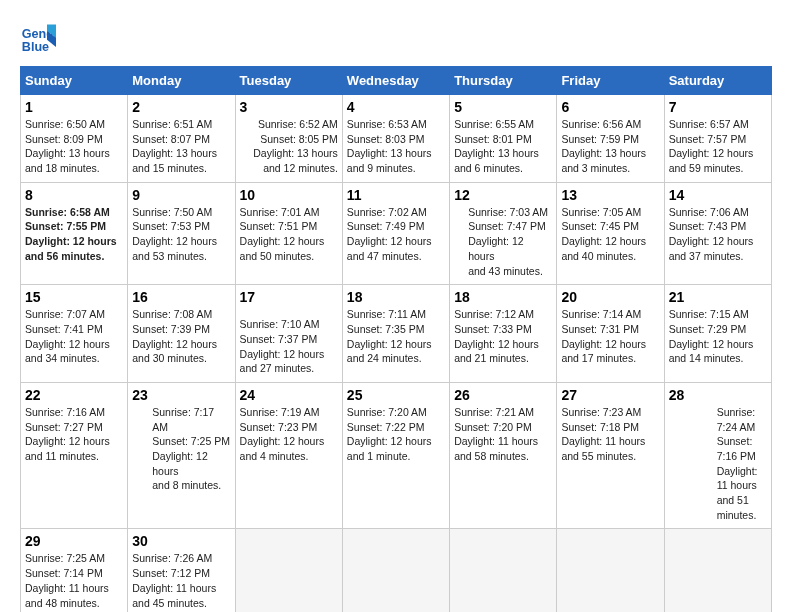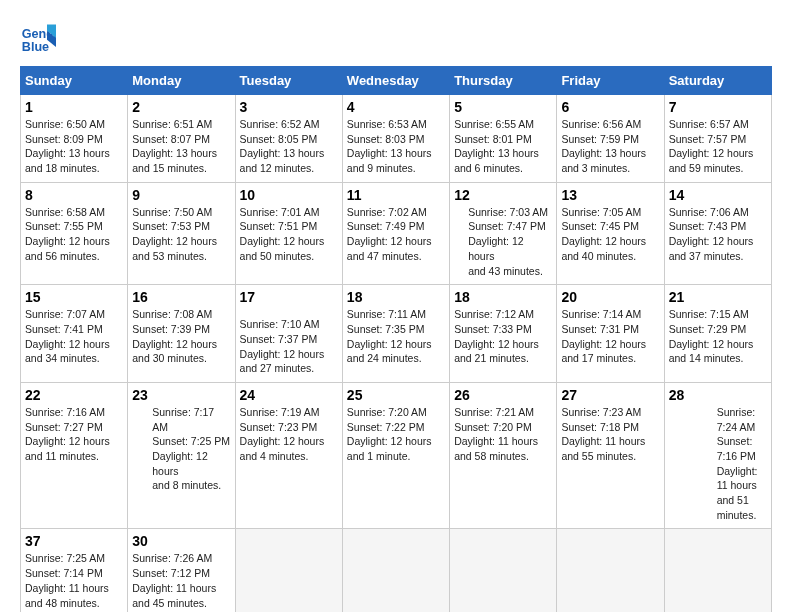--- a/index.html
+++ b/index.html
@@ -128,21 +128,21 @@
         </td>
         <td>
           <span class="day-number">2</span>
           <div class="day-info" style="white-space: pre-line;">Sunrise: 6:51 AM
 Sunset: 8:07 PM
 Daylight: 13 hours
 and 15 minutes.</div>
         </td>
         <td>
           <span class="day-number">3</span>
-          <div class="day-info" style="white-space: pre-line;">Sunrise: 6:52 AM
+          <div class="day-info" style="white-space: pre-line; text-align: right;">Sunrise: 6:52 AM
 Sunset: 8:05 PM
 Daylight: 13 hours
 and 12 minutes.</div>
         </td>
         <td>
           <span class="day-number">4</span>
           <div class="day-info" style="white-space: pre-line;">Sunrise: 6:53 AM
 Sunset: 8:03 PM
 Daylight: 13 hours
 and 9 minutes.</div>
@@ -165,21 +165,21 @@
           <span class="day-number">7</span>
           <div class="day-info" style="white-space: pre-line;">Sunrise: 6:57 AM
 Sunset: 7:57 PM
 Daylight: 12 hours
 and 59 minutes.</div>
         </td>
       </tr>
       <tr>
         <td>
           <span class="day-number">8</span>
-          <div class="day-info" style="white-space: pre-line;">Sunrise: 6:58 AM
+          <div class="day-info" style="white-space: pre-line; font-weight: bold;">Sunrise: 6:58 AM
 Sunset: 7:55 PM
 Daylight: 12 hours
 and 56 minutes.</div>
         </td>
         <td>
           <span class="day-number">9</span>
           <div class="day-info" style="white-space: pre-line;">Sunrise: 7:50 AM
 Sunset: 7:53 PM
 Daylight: 12 hours
 and 53 minutes.</div>
@@ -317,21 +317,21 @@
         <td>
           <span class="day-number">28</span>
           <div class="day-info" style="white-space: pre-line; margin-left: 48px;">Sunrise: 7:24 AM
 Sunset: 7:16 PM
 Daylight: 11 hours
 and 51 minutes.</div>
         </td>
       </tr>
       <tr>
         <td>
-          <span class="day-number">37</span>
+          <span class="day-number">29</span>
           <div class="day-info" style="white-space: pre-line;">Sunrise: 7:25 AM
 Sunset: 7:14 PM
 Daylight: 11 hours
 and 48 minutes.</div>
         </td>
         <td>
           <span class="day-number">30</span>
           <div class="day-info" style="white-space: pre-line;">Sunrise: 7:26 AM
 Sunset: 7:12 PM
 Daylight: 11 hours

